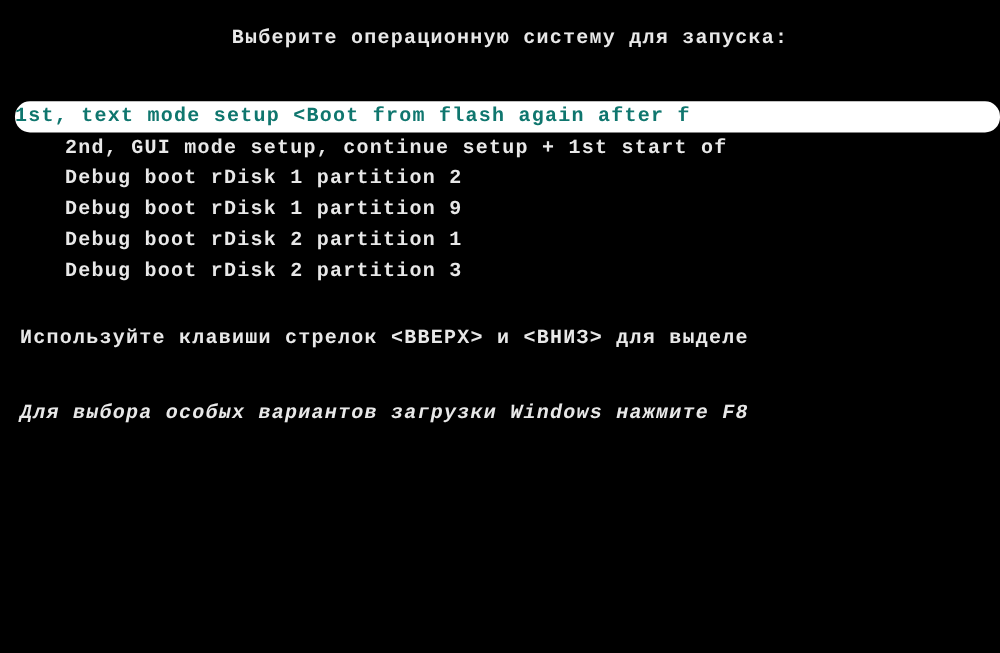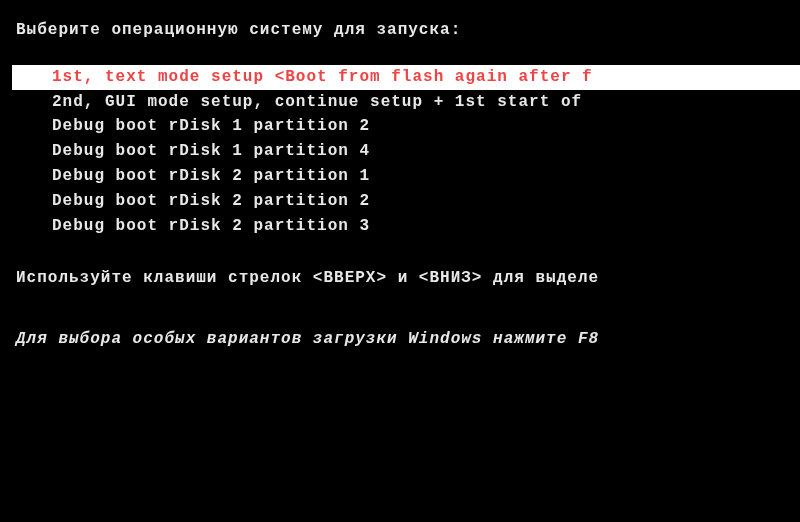--- a/index.html
+++ b/index.html
@@ -14,36 +14,37 @@
       font-size: 16px;
       font-weight: bold;
       width: 800px;
       height: 522px;
       overflow: hidden;
       padding: 18px 0 0 12px;
       letter-spacing: 1px;
       line-height: 1.55;
     }
     .title {
-      margin-bottom: 22px;
+      margin-bottom: 38px;
       padding-left: 4px;
+      text-align: center;
     }
     .menu {
       padding-left: 40px;
       margin-bottom: 28px;
     }
     .menu-item {
       white-space: nowrap;
       overflow: hidden;
     }
     .menu-item.selected {
       background: #fff;
-      color: #ef4444;
+      color: #0f766e;
       margin-left: -40px;
-      padding-left: 40px;
+      border-radius: 12px;
     }
     .instructions {
       padding-left: 4px;
       margin-bottom: 36px;
       margin-top: 12px;
     }
     .instructions div {
       white-space: nowrap;
       overflow: hidden;
     }
@@ -56,23 +57,22 @@
   </style>
 </head>
 <body>
 
 <div class="title">Выберите операционную систему для запуска:</div>
 
 <div class="menu">
   <div class="menu-item selected">1st, text mode setup &lt;Boot from flash again after f</div>
   <div class="menu-item">2nd, GUI mode setup, continue setup + 1st start of </div>
   <div class="menu-item">Debug boot rDisk 1 partition 2</div>
-  <div class="menu-item">Debug boot rDisk 1 partition 4</div>
+  <div class="menu-item">Debug boot rDisk 1 partition 9</div>
   <div class="menu-item">Debug boot rDisk 2 partition 1</div>
-  <div class="menu-item">Debug boot rDisk 2 partition 2</div>
   <div class="menu-item">Debug boot rDisk 2 partition 3</div>
 </div>
 
 <div class="instructions">
   <div>Используйте клавиши стрелок &lt;ВВЕРХ&gt; и &lt;ВНИЗ&gt; для выделе</div>
 </div>
 
 <div class="footer">Для выбора особых вариантов загрузки Windows нажмите F8</div>
 
 </body></html>

